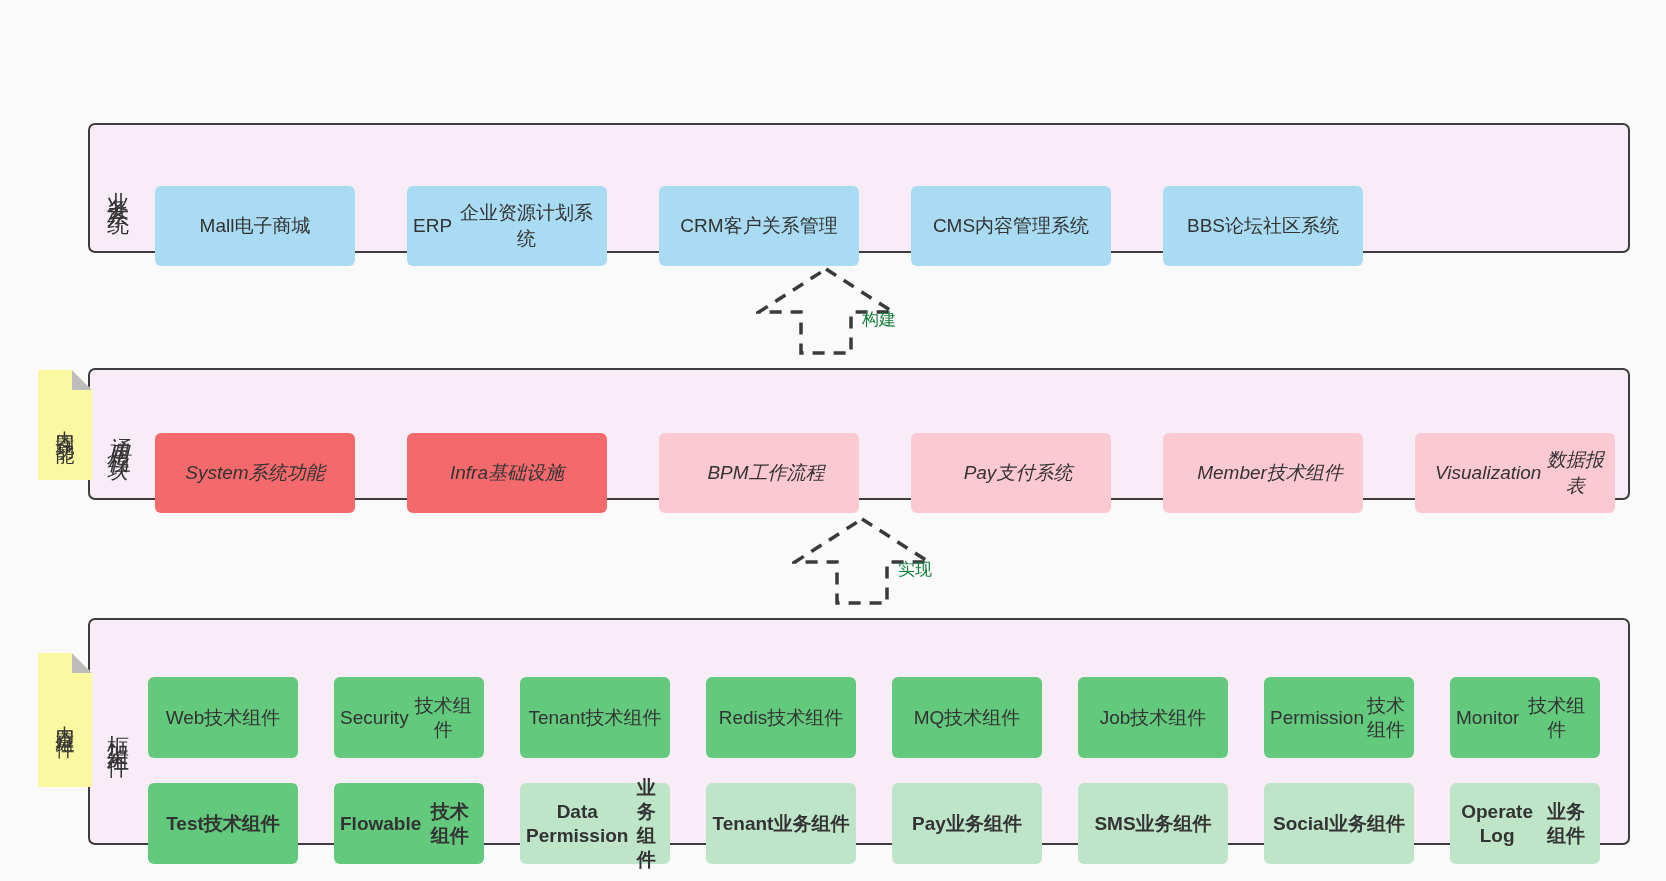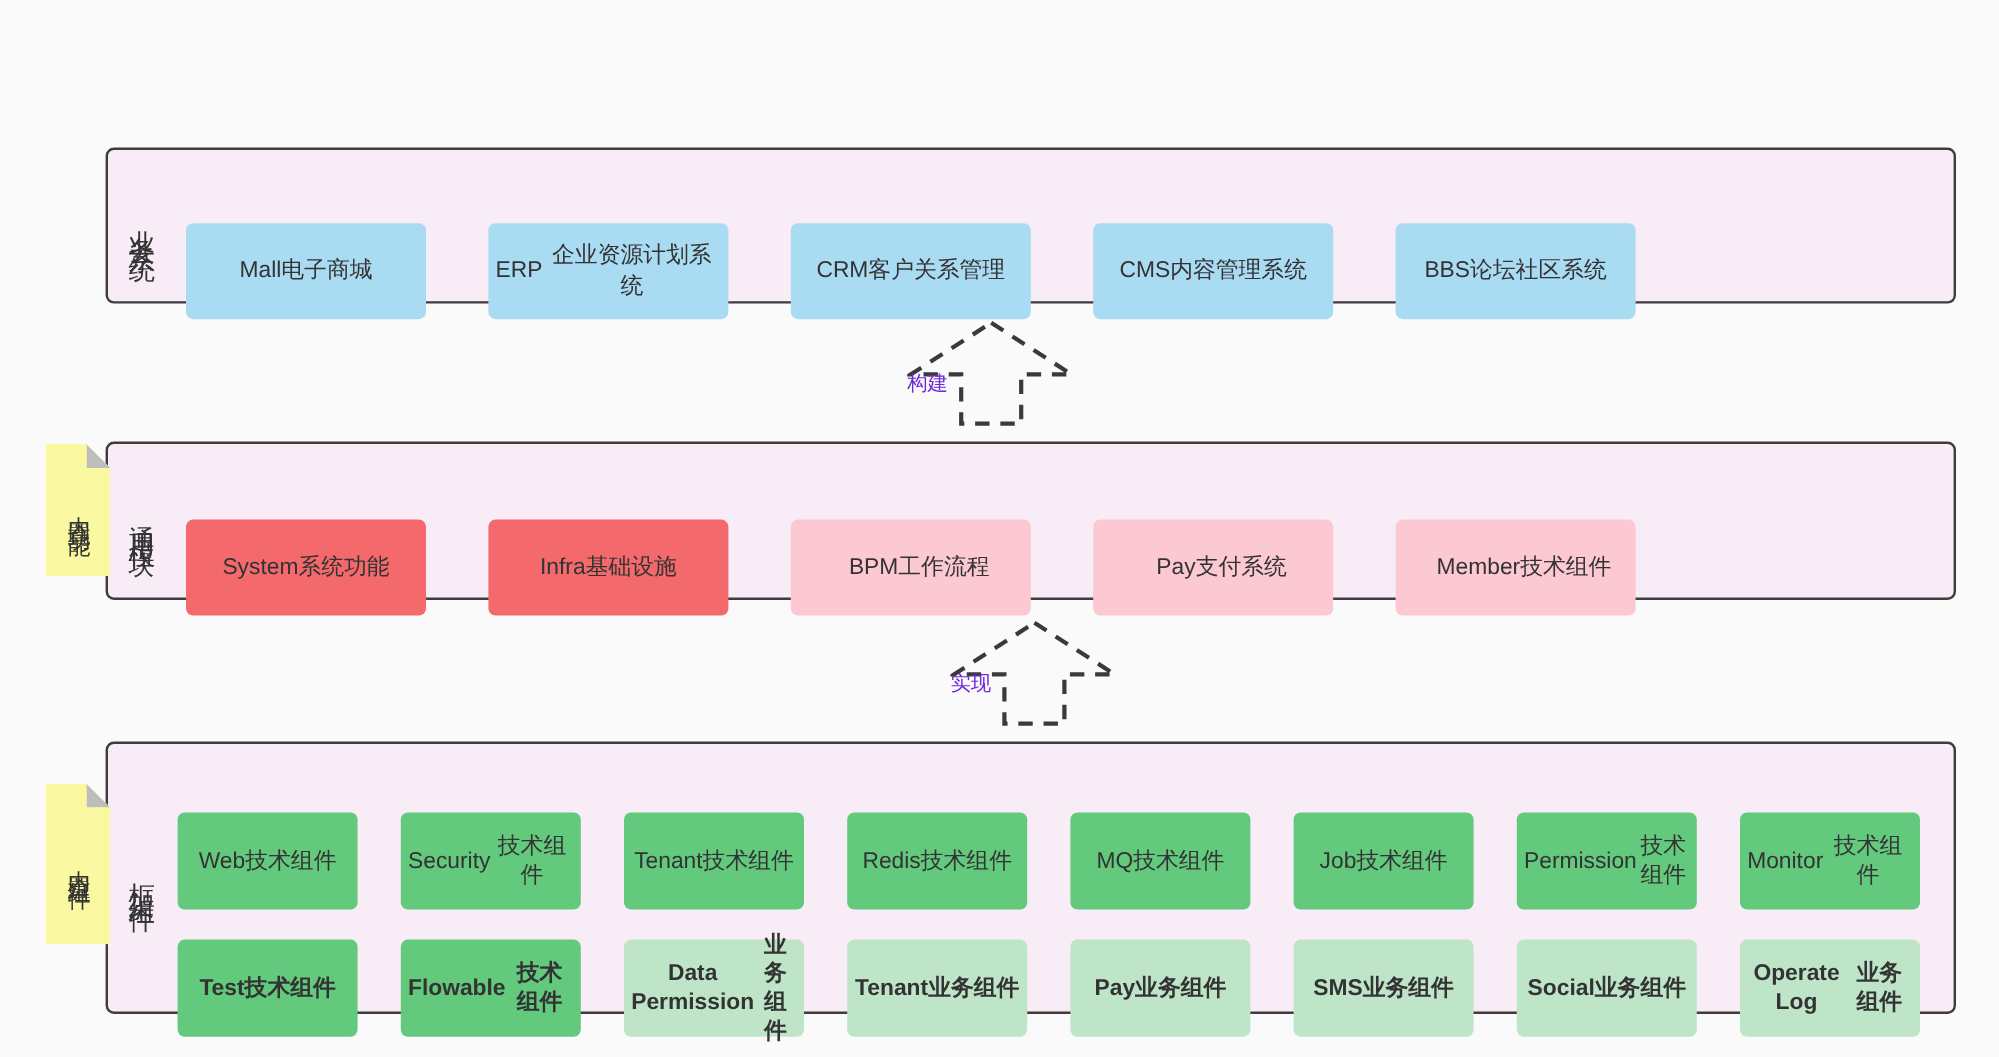--- a/index.html
+++ b/index.html
@@ -6,21 +6,21 @@
   html,body { margin:0; padding:0; background:#fafafa; }
   body { font-family:"Liberation Sans", sans-serif; color:#333; }
   .canvas { position:relative; width:1666px; height:881px; background:#fafafa; overflow:hidden; }
 
   .panel {
     position:absolute; left:88px; width:1542px;
     background:#f8ecf6; border:2px solid #3d3d3d; border-radius:7px;
     box-sizing:border-box; z-index:1;
   }
   #panel-business   { top:123px; height:130px; }
-  #panel-modules    { top:368px; height:132px; }
+  #panel-modules    { top:368px; height:132px;font-style:italic; }
   #panel-components { top:618px; height:227px; }
 
   .vlabel {
     position:absolute; left:13px; top:50%; transform:translateY(-50%);
     writing-mode:vertical-rl; text-orientation:upright;
     font-size:22px; letter-spacing:7px; color:#333; white-space:nowrap;
   }
 
   .boxrow { position:absolute; display:flex; }
   .row-6  { left:65px; gap:52px; }
@@ -60,22 +60,22 @@
     position:absolute; left:50%; top:50%; transform:translate(-50%,-50%);
     writing-mode:vertical-rl; text-orientation:upright;
     font-size:19px; letter-spacing:5px; white-space:nowrap; color:#333;
   }
 
   .arrow { position:absolute; width:140px; height:90px; z-index:2; }
   #arrow-build     { left:756px; top:266px; }
   #arrow-implement { left:792px; top:516px; }
   .arrow svg { display:block; width:140px; height:90px; }
   .arrow-label {
-    position:absolute; left:0; right:0; top:44px; text-align:left;
-    font-size:17px; line-height:20px; color:#6d28d9;
+    position:absolute; left:0; right:0; top:44px; text-align:right;
+    font-size:17px; line-height:20px; color:#15803d;
   }
 </style>
 </head>
 <body>
 
 <div class="canvas">
 
   <section class="panel" id="panel-business">
     <div class="vlabel">业务系统</div>
     <div class="boxrow row-6">
@@ -137,20 +137,24 @@
         <div class="box v-pink">
           <div class="box-name">Pay</div>
           <div class="box-desc">支付系统</div>
         </div>
 
         <div class="box v-pink">
           <div class="box-name">Member</div>
           <div class="box-desc">技术组件</div>
         </div>
 
+        <div class="box v-pink">
+          <div class="box-name">Visualization</div>
+          <div class="box-desc">数据报表</div>
+        </div>
       </div>
   </section>
   <div class="sticky" id="sticky-modules">
     <div class="fold"></div>
     <div class="vtext">内置功能</div>
   </div>
 
   <div class="arrow" id="arrow-implement">
     <svg viewBox="0 0 140 90">
       <polygon points="70,3 137,46 95,46 95,87 45,87 45,46 3,46" fill="#fafafa" stroke="#3a3a3a" stroke-width="3.5" stroke-dasharray="12 9"></polygon>

